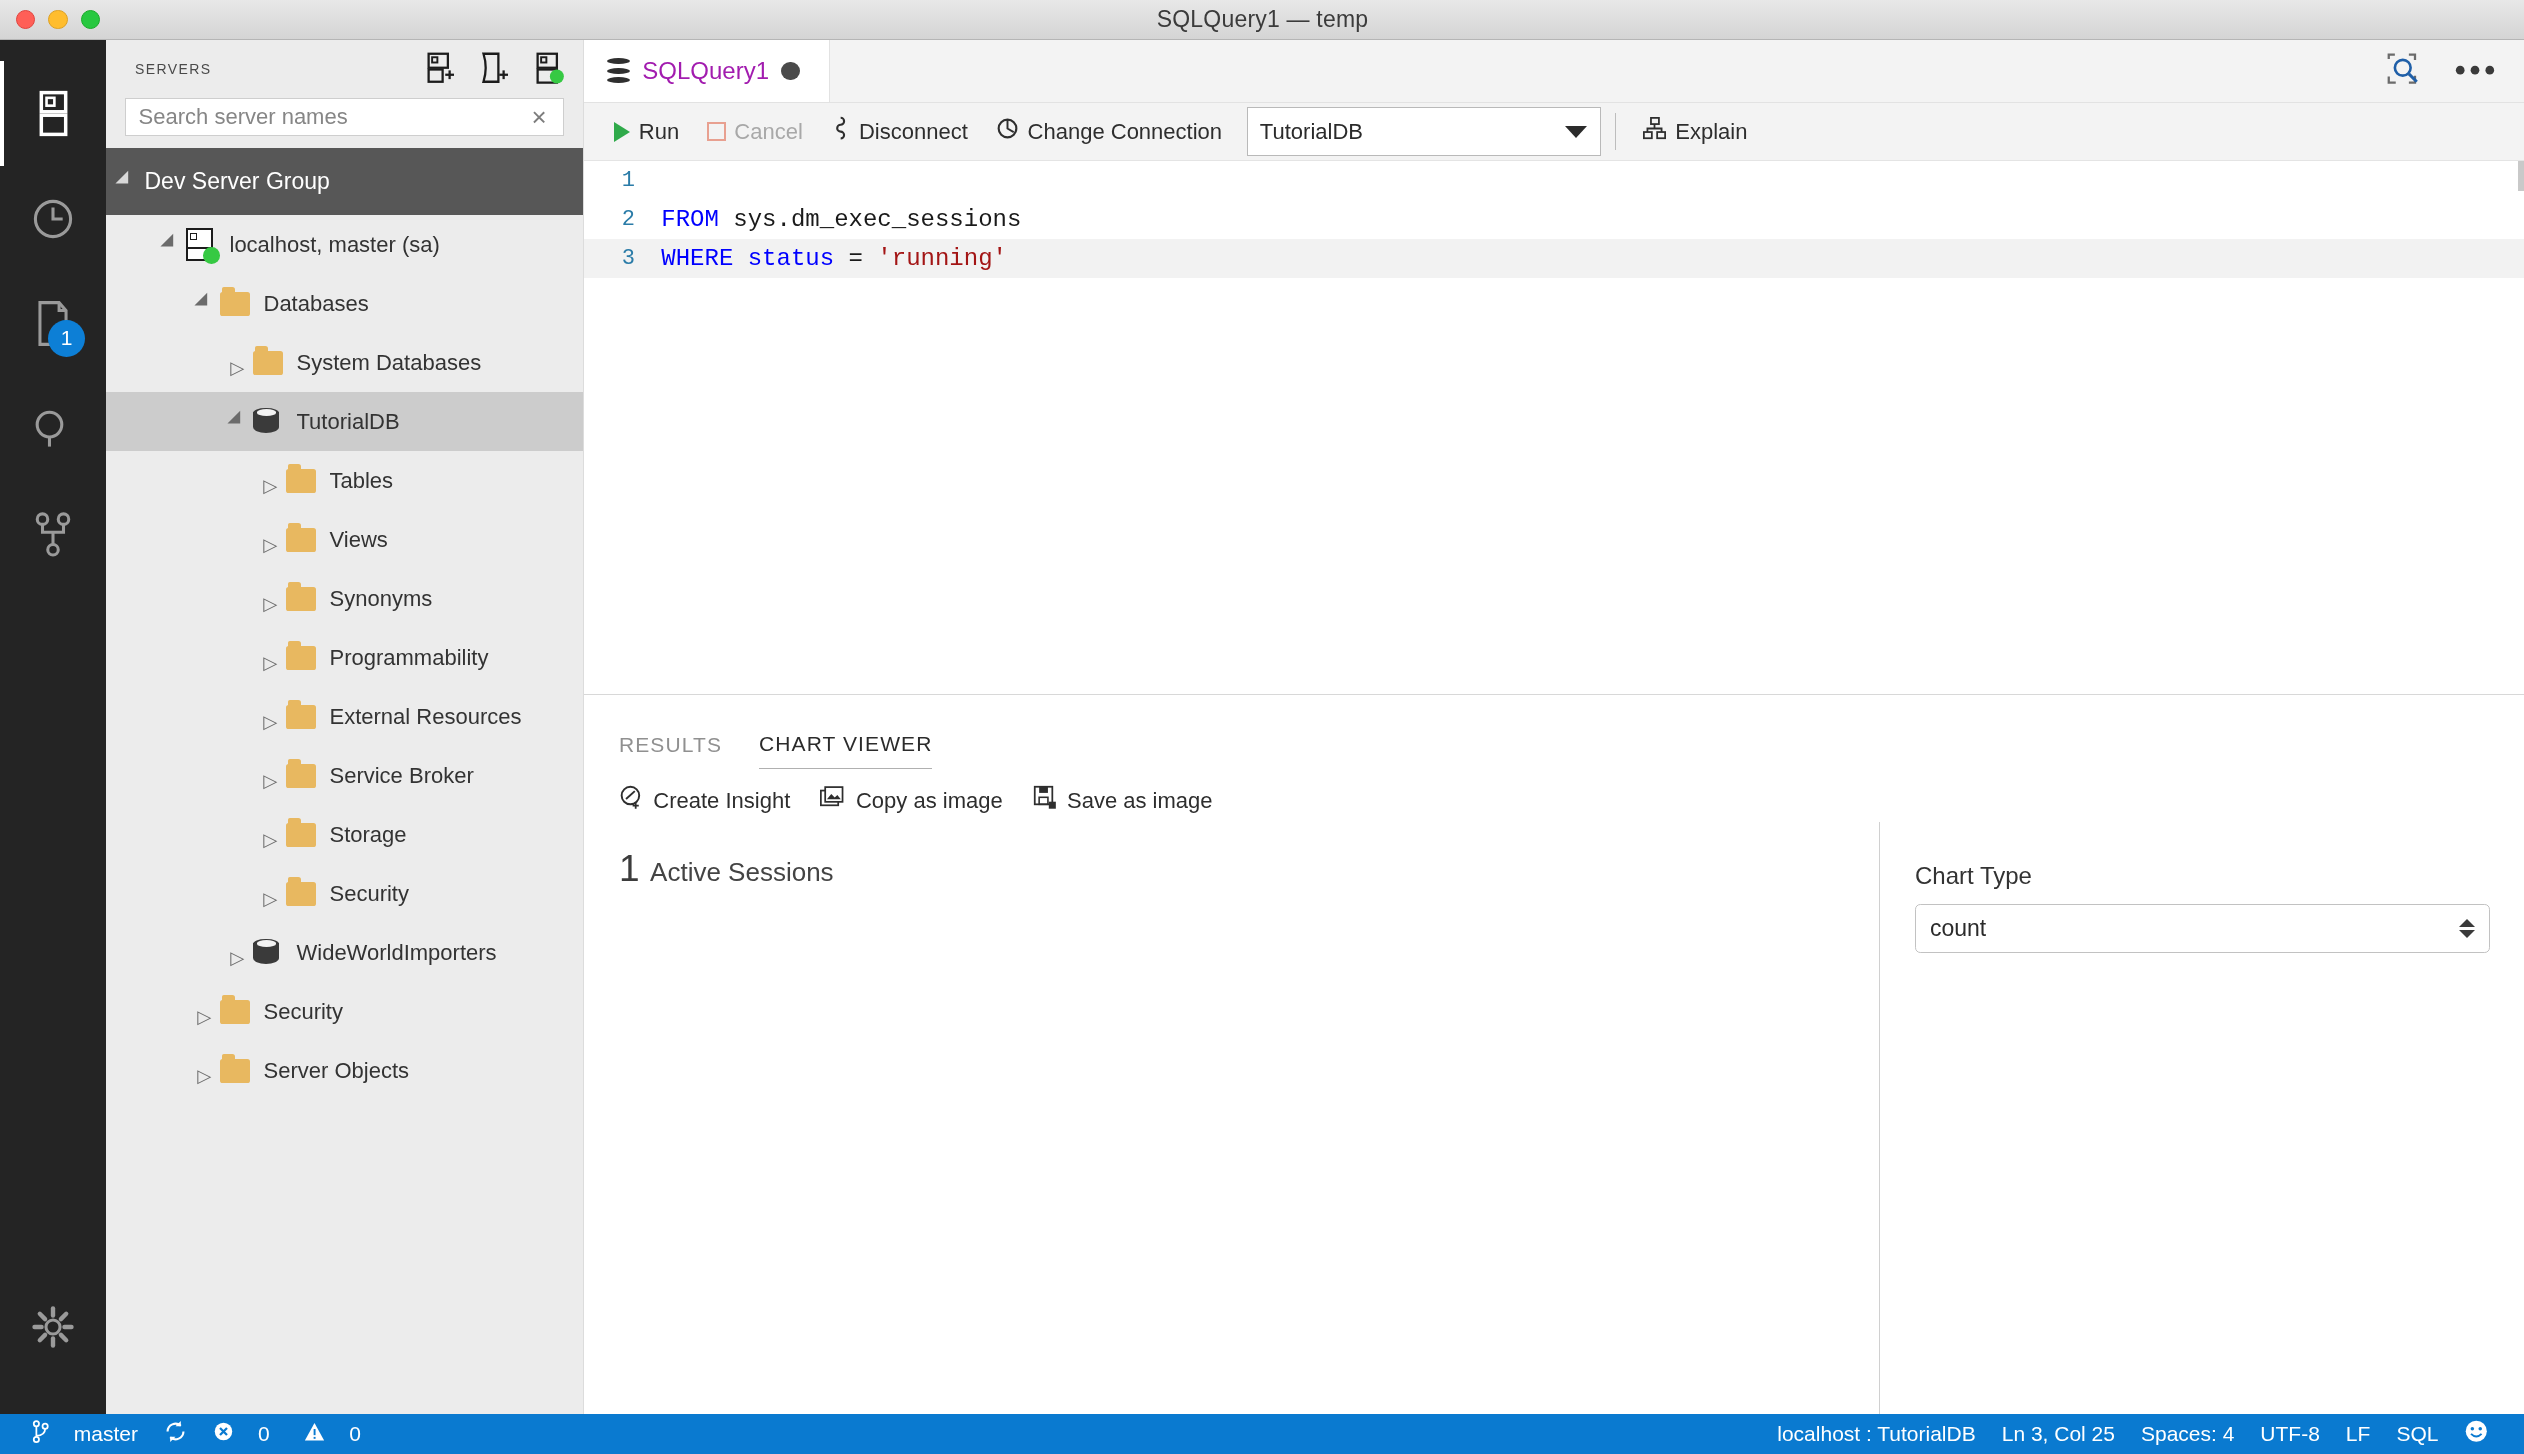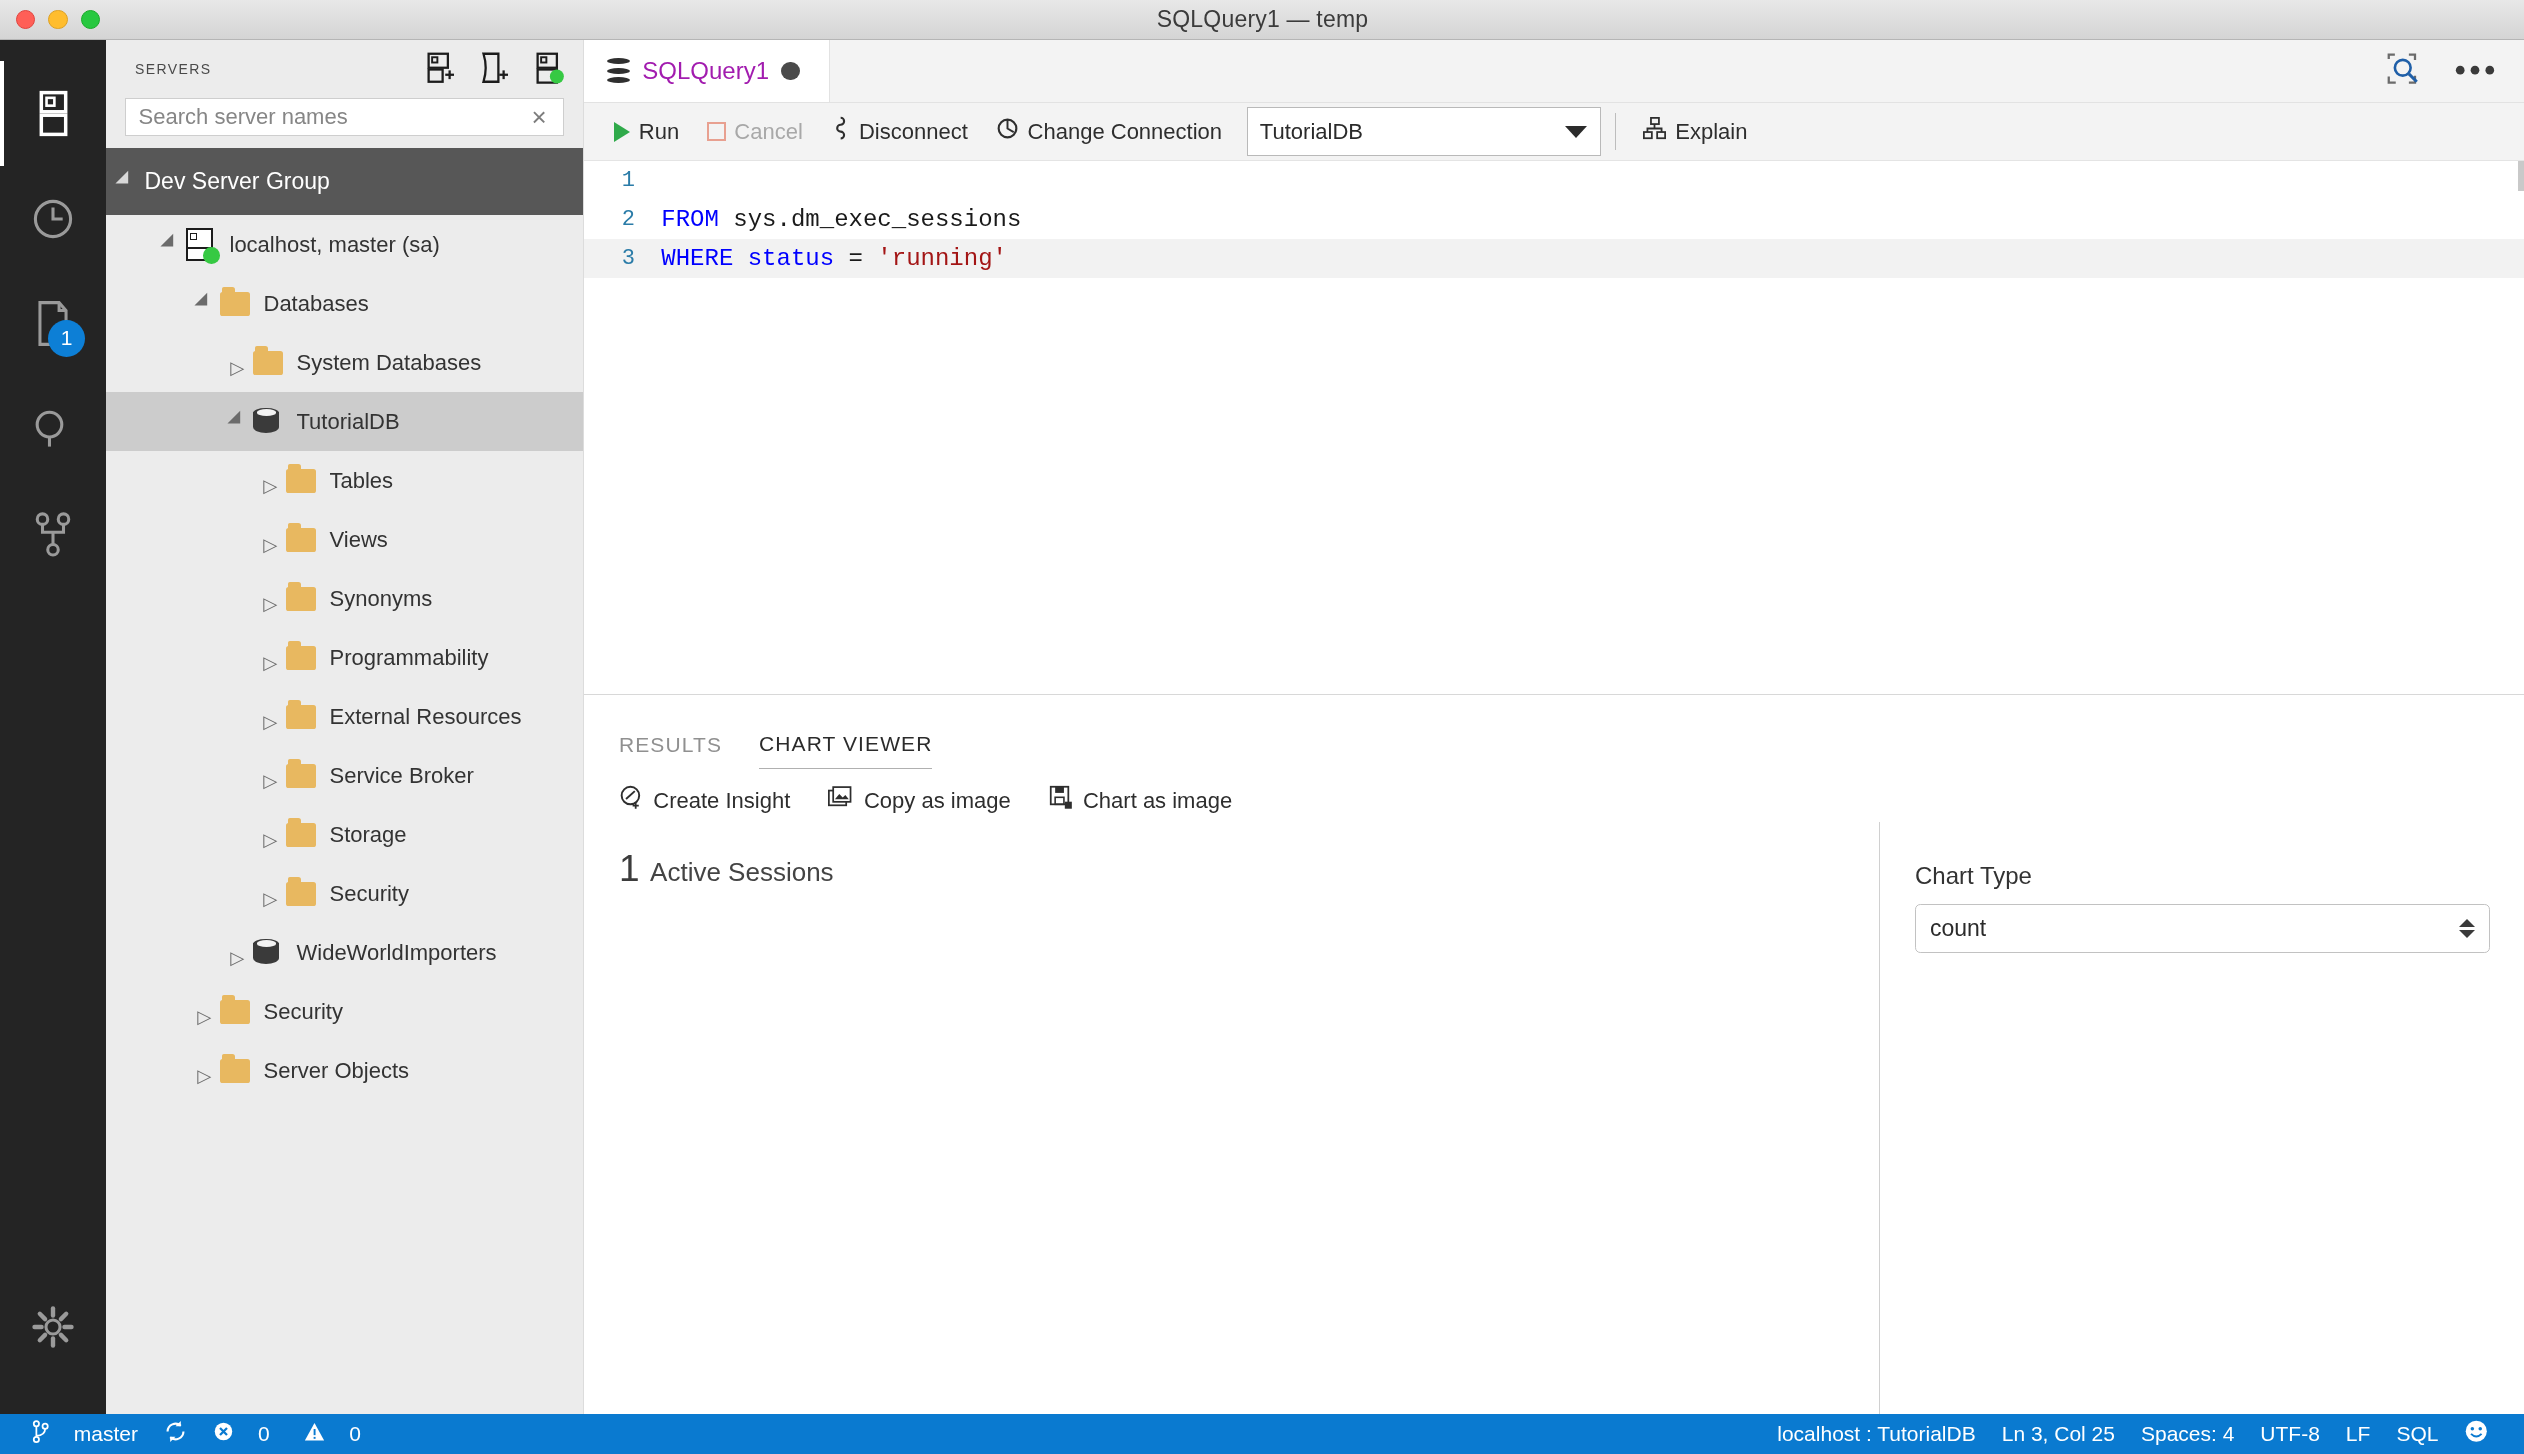--- a/index.html
+++ b/index.html
@@ -243,21 +243,21 @@
     display: flex; align-items: flex-end; gap: 37px;
     padding: 23px 0 0 35px; height: 74px;
   }
   .rtab {
     font-size: 21px; letter-spacing: 1.1px; color: #909090;
     padding-bottom: 12.3px; cursor: pointer;
   }
   .rtab.active { color: #2b2b2b; border-bottom: 1.8px solid #b0b0b0; }
 
   #chart-actions {
-    display: flex; align-items: center; gap: 38px;
+    display: flex; align-items: center; gap: 30px;
     padding: 10.5px 0 0 35px; height: 53px;
   }
   .caction {
     display: flex; align-items: center; gap: 9.7px;
     font-size: 22px; color: #2e2e2e; cursor: pointer; white-space: nowrap;
   }
 
   #chart-body { flex: 1; display: flex; min-height: 0; }
   #chart-canvas { flex: 1; padding: 26px 0 0 35px; position: relative; }
   #chart-count-line { display: flex; align-items: baseline; gap: 10.5px; }
@@ -692,21 +692,21 @@
         </div>
         <div class="caction">
           <span>
             <svg width="24.6" height="24.6" viewBox="0 0 28 28">
               <rect x="2" y="2" width="20" height="20" fill="none" stroke="#2e2e2e" stroke-width="2"></rect>
               <rect x="7" y="2" width="10" height="7" fill="#2e2e2e"></rect>
               <rect x="7" y="14" width="10" height="8" fill="none" stroke="#2e2e2e" stroke-width="1.8"></rect>
               <path d="M18 19 L26 19 L26 27 L18 27 Z" fill="#2e2e2e"></path>
             </svg>
           </span>
-          <span>Chart as image</span>
+          <span>Save as image</span>
         </div>
       </div>
 
       <div id="chart-body">
         <div id="chart-canvas">
           <div id="chart-count-line">
             <span id="chart-count-value">1</span>
             <span id="chart-count-label">Active Sessions</span>
           </div>
         </div>

